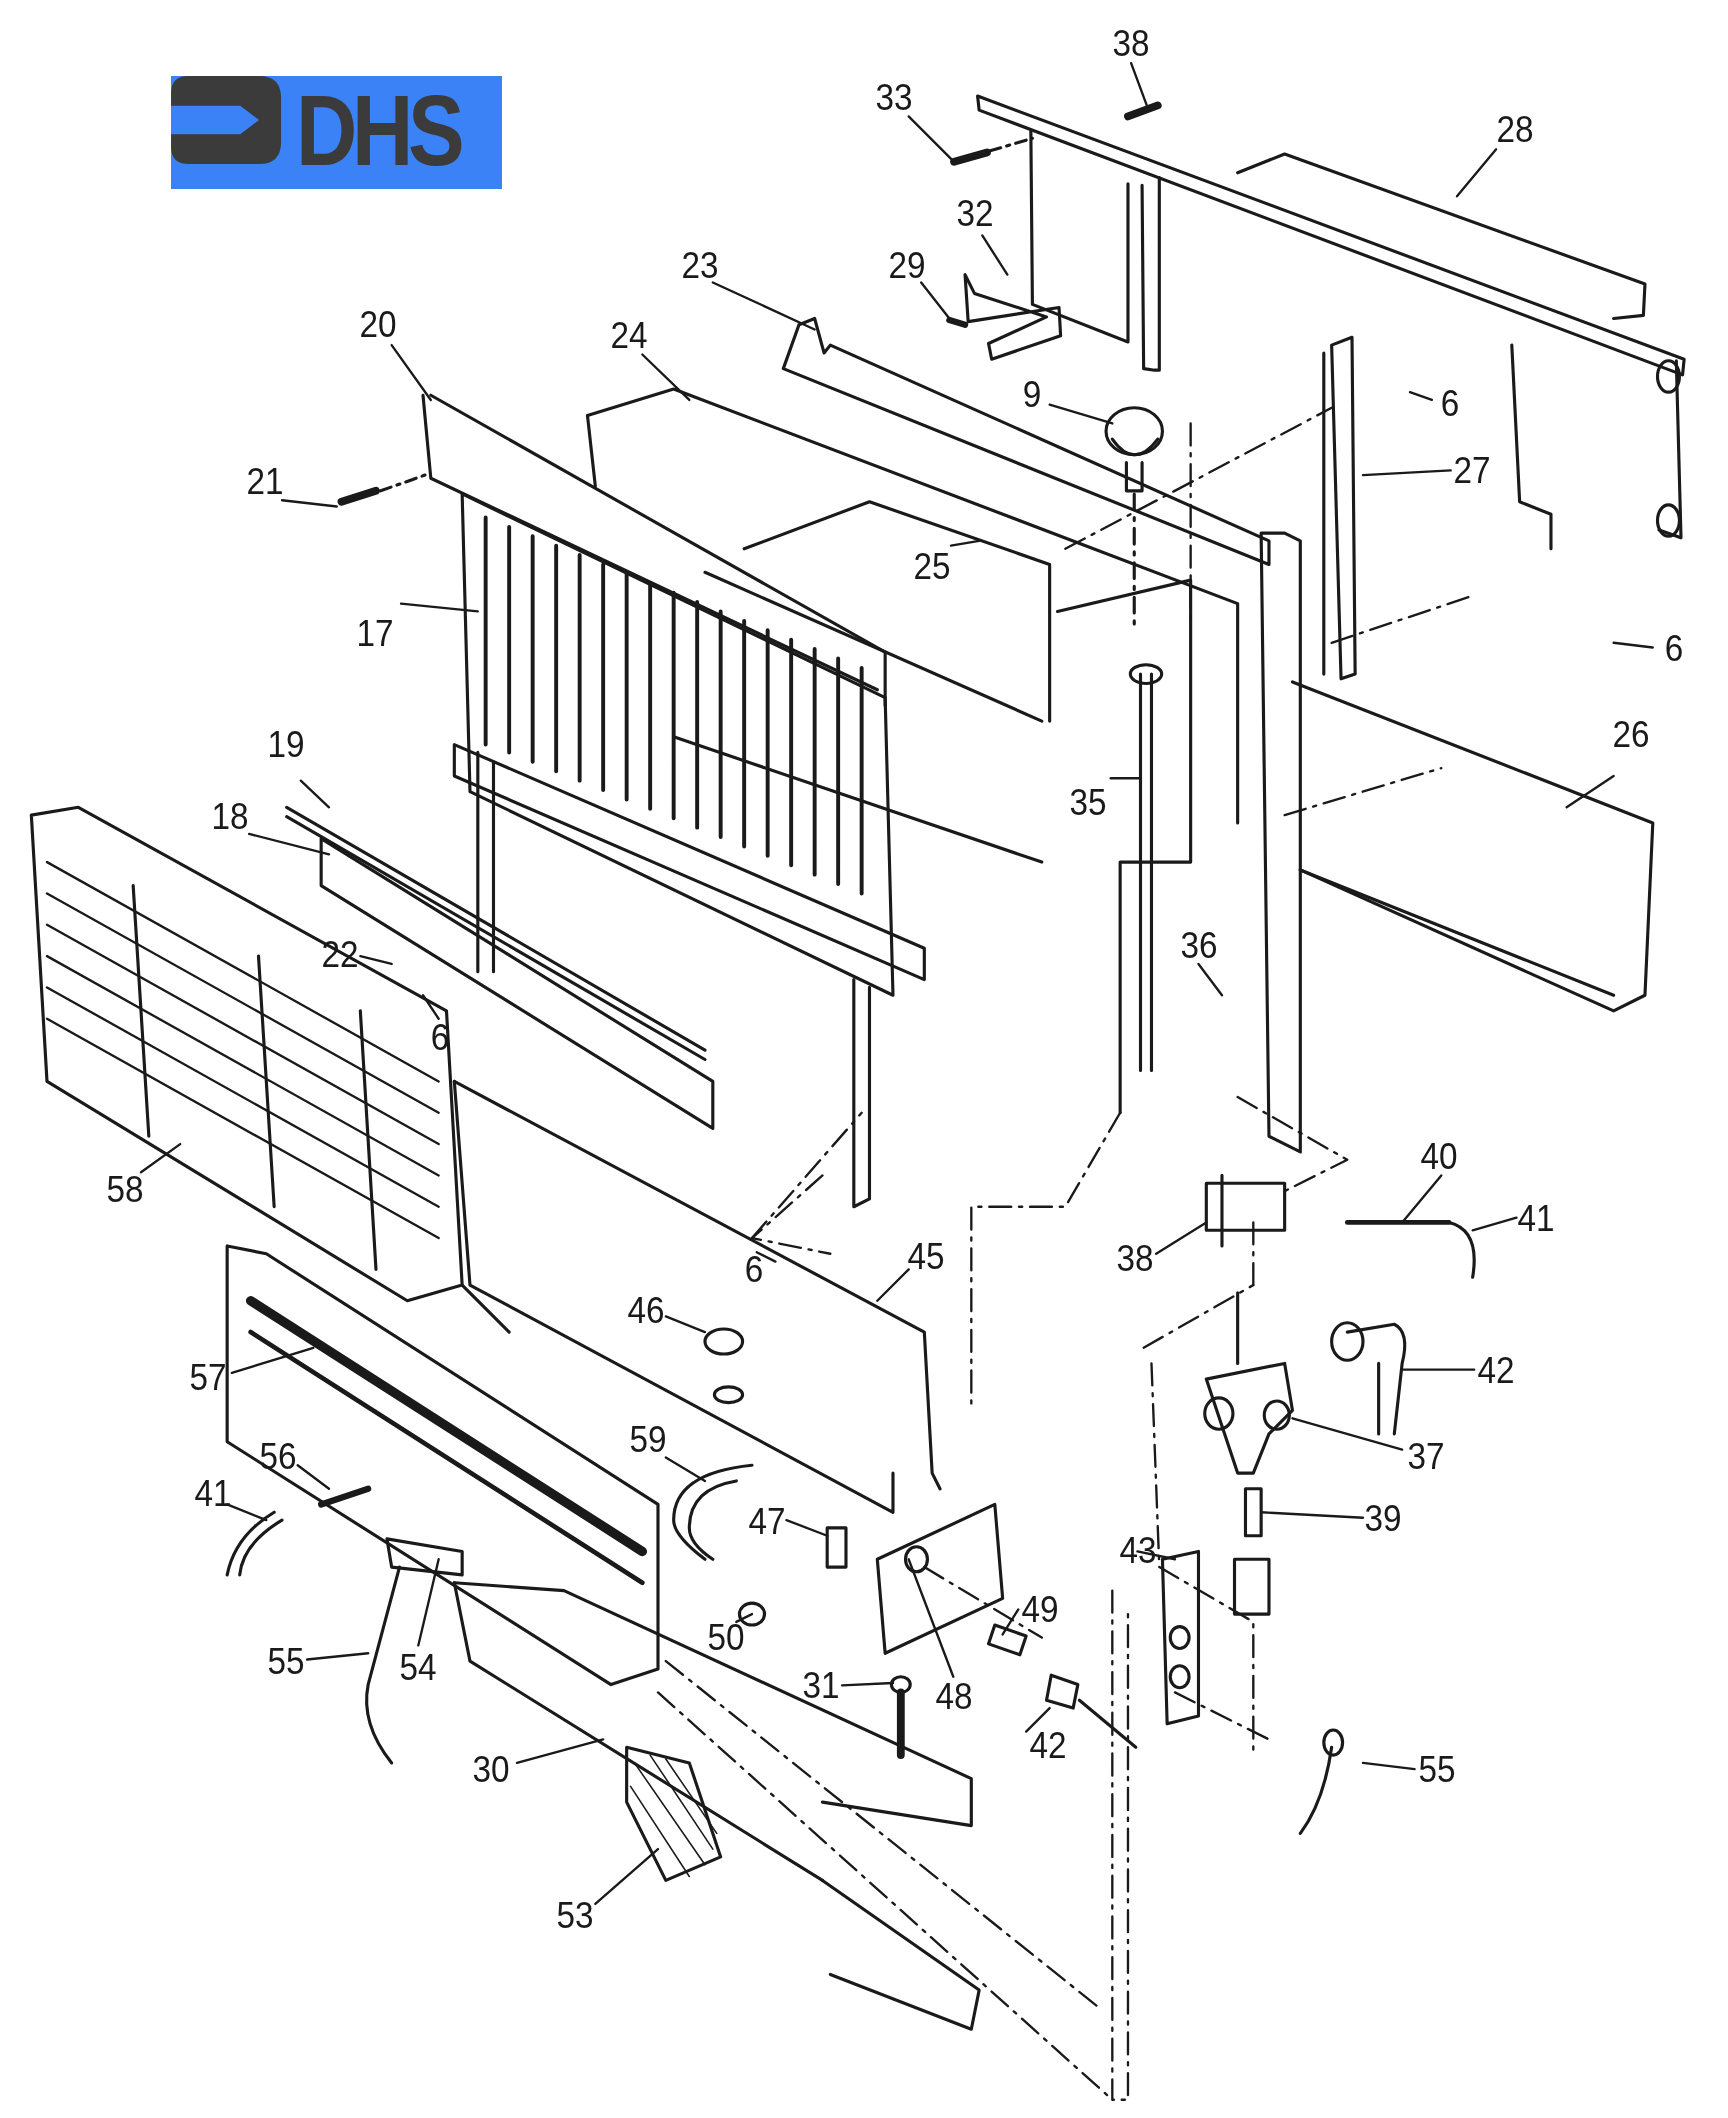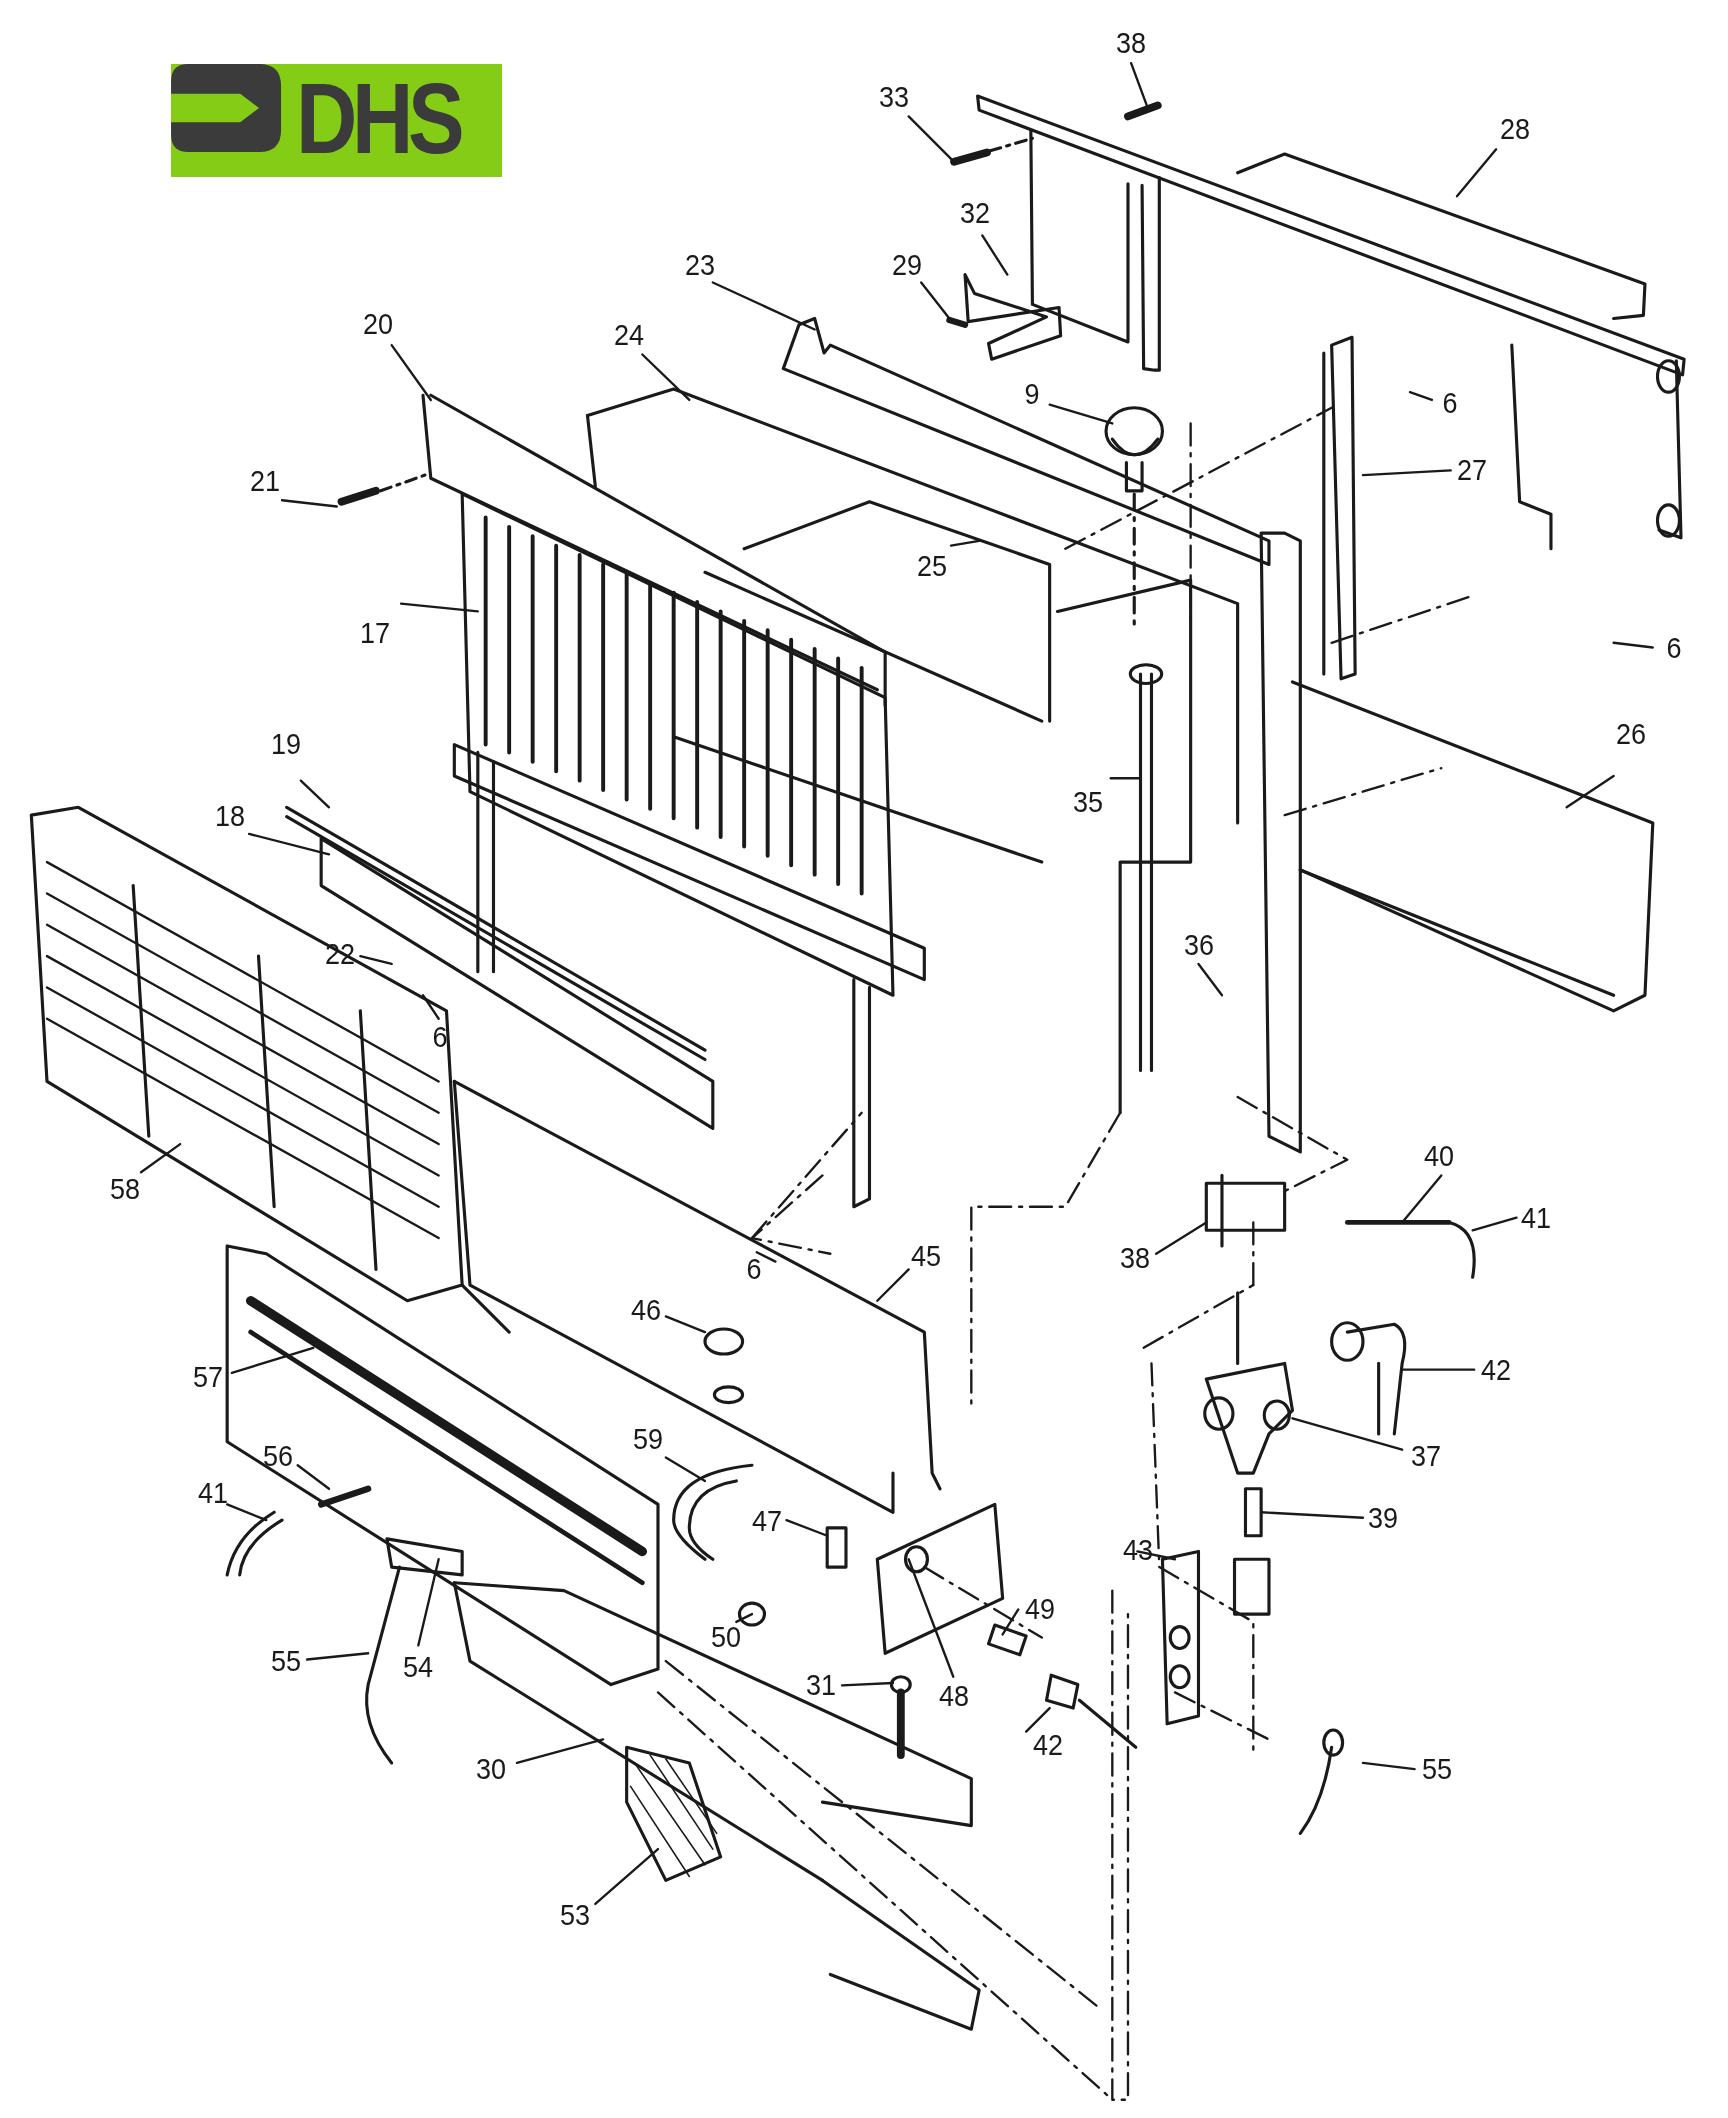--- a/index.html
+++ b/index.html
@@ -1,26 +1,26 @@
 <!DOCTYPE html>
 <html style="font-size:12.5px"><head>
 <meta charset="utf-8">
 <style>
   html, body { margin: 0; padding: 0; background: #ffffff; }
   body { width: 1728px; height: 2119px; position: relative; overflow: hidden;
          font-family: "Liberation Sans", sans-serif; color: #1a1a1a; }
   #stage { position: absolute; left: 0; top: 0; width: 1728px; height: 2119px; }
   #stage svg { position: absolute; left: 0; top: 0; }
-  .logo { position: absolute; left: 171px; top: 64px; width: 331px; height: 113px;
-          background: #84cc16; }
+  .logo { position: absolute; left: 171px; top: 76px; width: 331px; height: 113px;
+          background: #3b82f6; }
   .logo-arrow { position: absolute; left: 6.3px; top: 12.5px; }
   .logo-text { position: absolute; left: 125px; top: -3.1px; font-size: 100px; font-weight: bold;
                letter-spacing: -6.3px; color: #3b3b3b; transform: scaleX(0.85); transform-origin: left top;
                font-family: "Liberation Sans", sans-serif; }
-  .callout { position: absolute; font-size: 30px; line-height: 1; color: #1a1a1a;
+  .callout { position: absolute; font-size: 37px; line-height: 1; color: #1a1a1a;
              transform: translate(-50%, -50%); white-space: nowrap; transform-origin: center;
              font-family: "Liberation Sans", sans-serif; }
   .callout span { display: inline-block; transform: scaleX(0.9); }
 </style>
 </head>
 <body>
 
 <div id="stage">
 
   <div class="logo">

